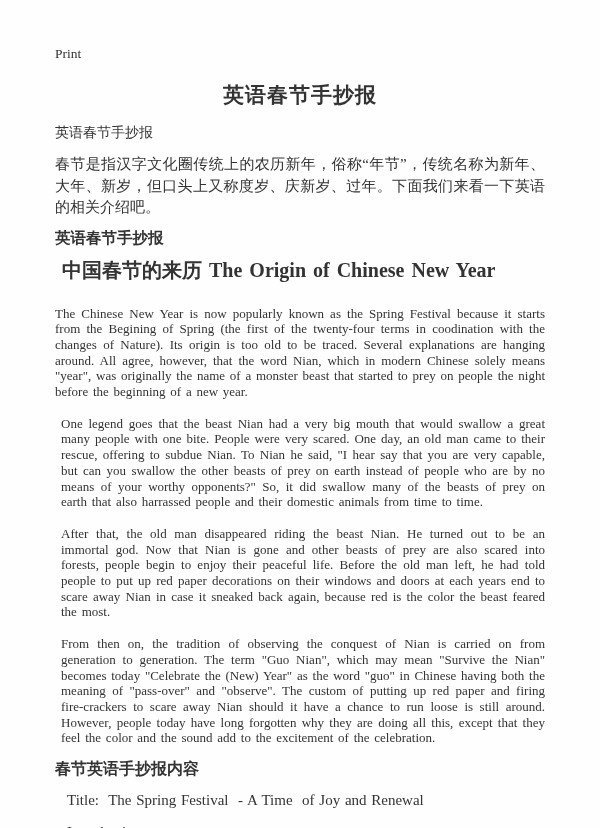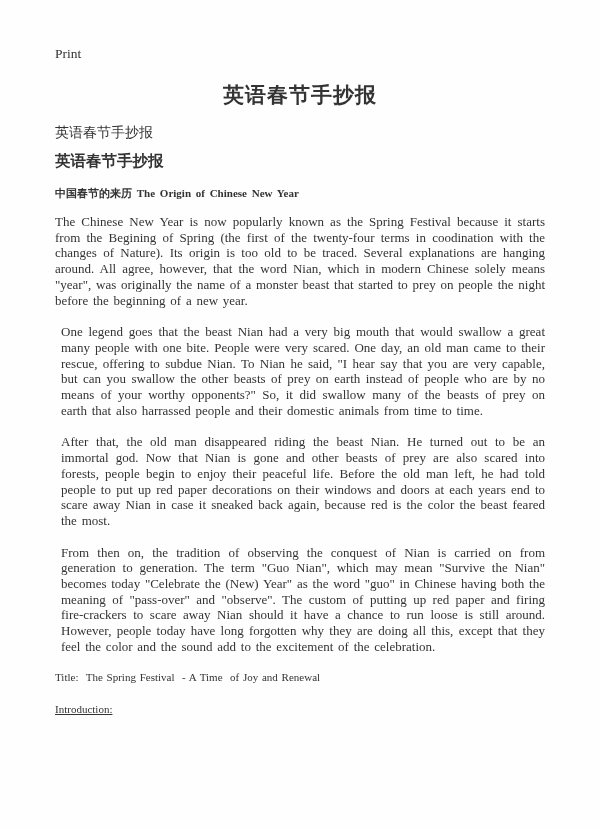--- a/index.html
+++ b/index.html
@@ -47,71 +47,74 @@
   .sec-heading {
     font-weight: bold;
     margin: 0;
   }
   .sec-heading.h-small {
     font-size: 15.5px;
     line-height: 18px;
     margin-top: 10px;
   }
   .sec-heading.h-mixed {
-    font-size: 11px;
+    font-size: 20px;
     line-height: 20px;
     margin-top: 13px;
     word-spacing: 2px;
+    margin-left: 7px;
   }
   .sec-heading.h-content {
     font-size: 16px;
     line-height: 19px;
     margin-top: 13px;
   }
   .body-para {
     font-size: 13px;
     line-height: 15.7px;
     text-align: justify;
     word-spacing: 1.5px;
     margin: 0;
   }
-  .body-para.first { margin-top: 11px; }
+  .body-para.first { margin-top: 26px; }
   .body-para.gap   { margin-top: 16px; margin-left: 6px; }
   .plain-line {
-    font-size: 11px;
+    font-size: 15px;
     line-height: 16px;
-    margin: 0;
+    margin: 12px;
     white-space: pre-wrap;
     word-spacing: 1px;
   }
   .title-line { margin-top: 14px; }
   .intro-line { margin-top: 16px; text-decoration: underline; }
 </style>
 </head>
 <body>
 
 <div class="page">
 
   <span class="print-link">Print</span>
 
   <h1 class="main-title">英语春节手抄报</h1>
 
   <div class="subtitle">英语春节手抄报</div>
 
+  <p class="cn-intro">春节是指汉字文化圈传统上的农历新年，俗称“年节”，传统名称为新年、大年、新岁，但口头上又称度岁、庆新岁、过年。下面我们来看一下英语的相关介绍吧。</p>
 
   <h2 class="sec-heading h-small">英语春节手抄报</h2>
 
   <h2 class="sec-heading h-mixed">中国春节的来历 The Origin of Chinese New Year</h2>
 
   <p class="body-para first">The Chinese New Year is now popularly known as the Spring Festival because it starts from the Begining of Spring (the first of the twenty-four terms in coodination with the changes of Nature). Its origin is too old to be traced. Several explanations are hanging around. All agree, however, that the word Nian, which in modern Chinese solely means "year", was originally the name of a monster beast that started to prey on people the night before the beginning of a new year.</p>
 
   <p class="body-para gap">One legend goes that the beast Nian had a very big mouth that would swallow a great many people with one bite. People were very scared. One day, an old man came to their rescue, offering to subdue Nian. To Nian he said, "I hear say that you are very capable, but can you swallow the other beasts of prey on earth instead of people who are by no means of your worthy opponents?" So, it did swallow many of the beasts of prey on earth that also harrassed people and their domestic animals from time to time.</p>
 
   <p class="body-para gap">After that, the old man disappeared riding the beast Nian. He turned out to be an immortal god. Now that Nian is gone and other beasts of prey are also scared into forests, people begin to enjoy their peaceful life. Before the old man left, he had told people to put up red paper decorations on their windows and doors at each years end to scare away Nian in case it sneaked back again, because red is the color the beast feared the most.</p>
 
   <p class="body-para gap">From then on, the tradition of observing the conquest of Nian is carried on from generation to generation. The term "Guo Nian", which may mean "Survive the Nian" becomes today "Celebrate the (New) Year" as the word "guo" in Chinese having both the meaning of "pass-over" and "observe". The custom of putting up red paper and firing fire-crackers to scare away Nian should it have a chance to run loose is still around. However, people today have long forgotten why they are doing all this, except that they feel the color and the sound add to the excitement of the celebration.</p>
 
+  <h2 class="sec-heading h-content">春节英语手抄报内容</h2>
 
   <p class="plain-line title-line">Title:  The Spring Festival  - A Time  of Joy and Renewal</p>
 
   <p class="plain-line intro-line">Introduction:</p>
 
 </div>
 
 </body></html>

